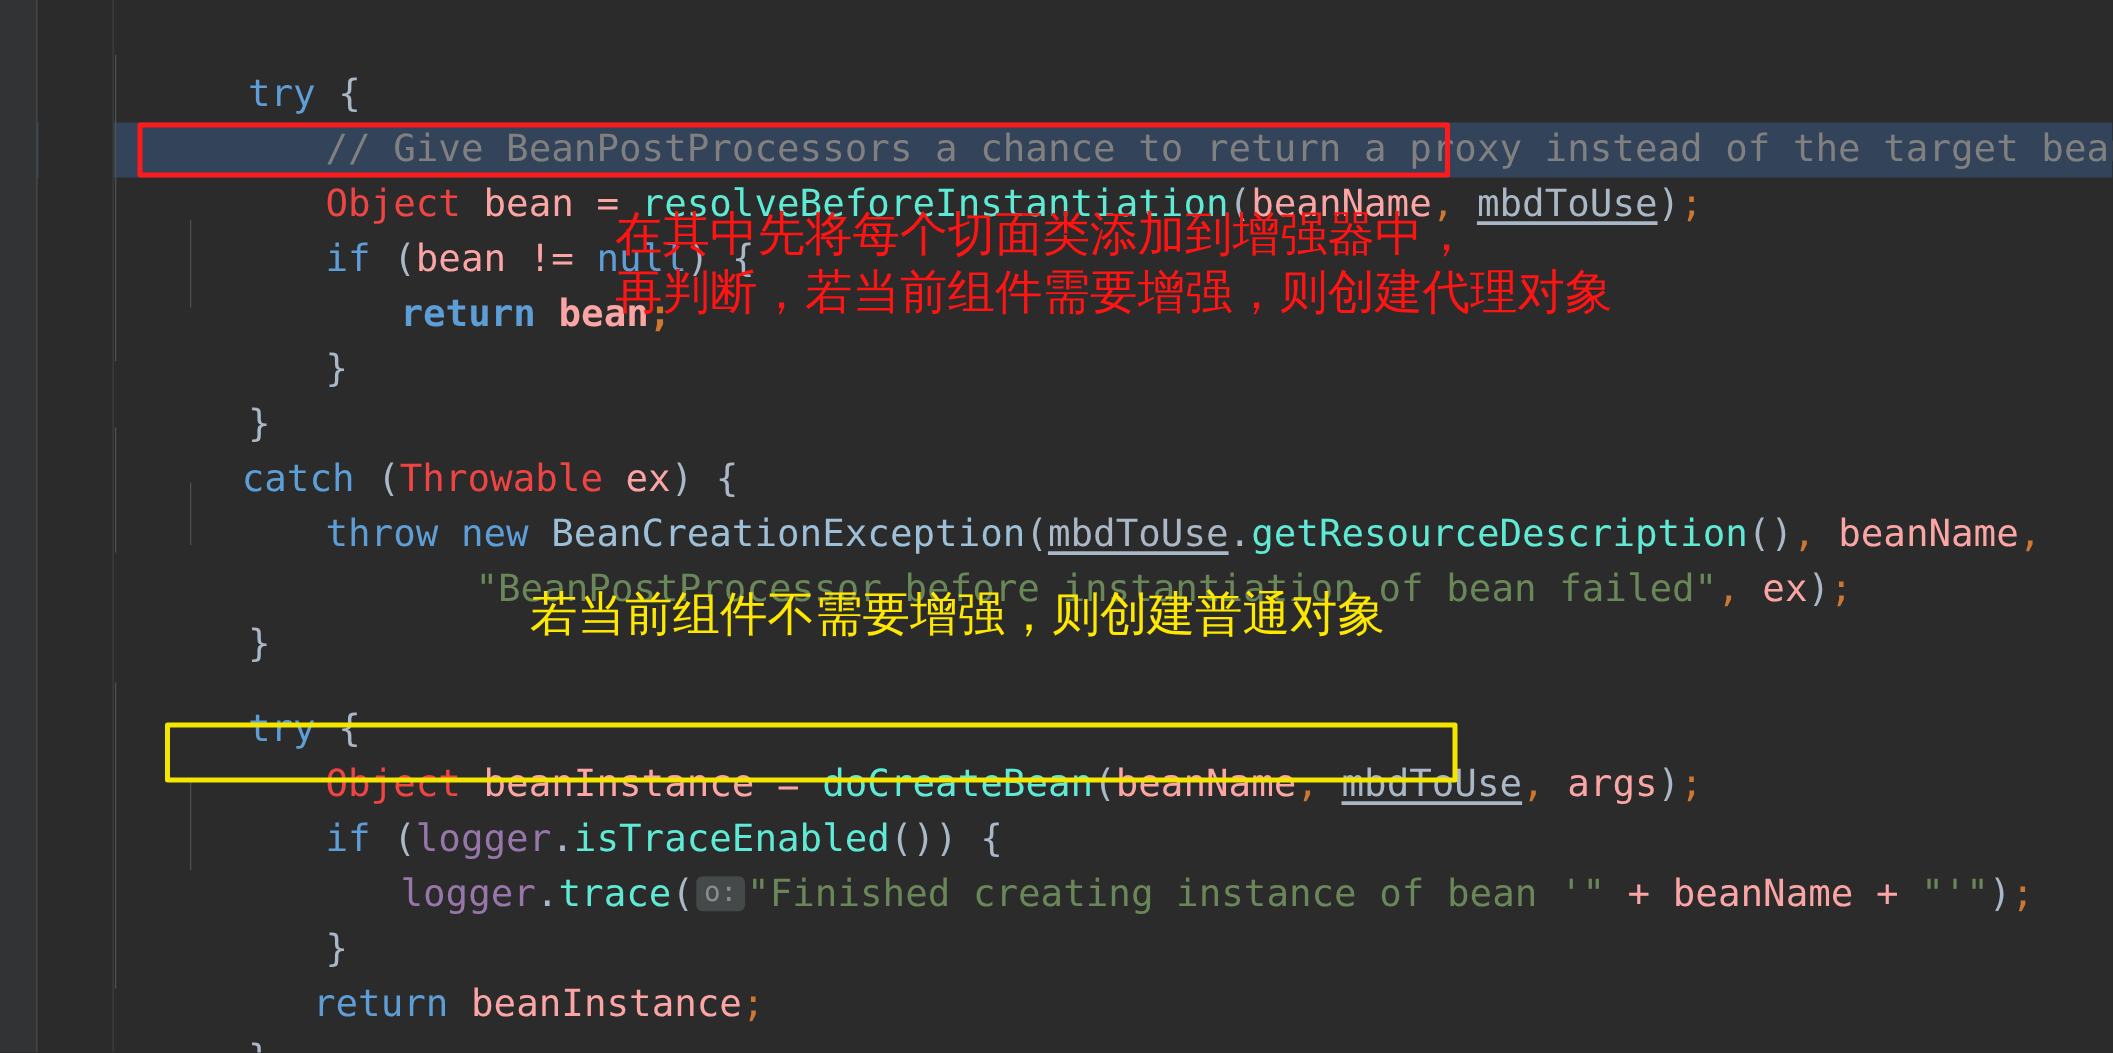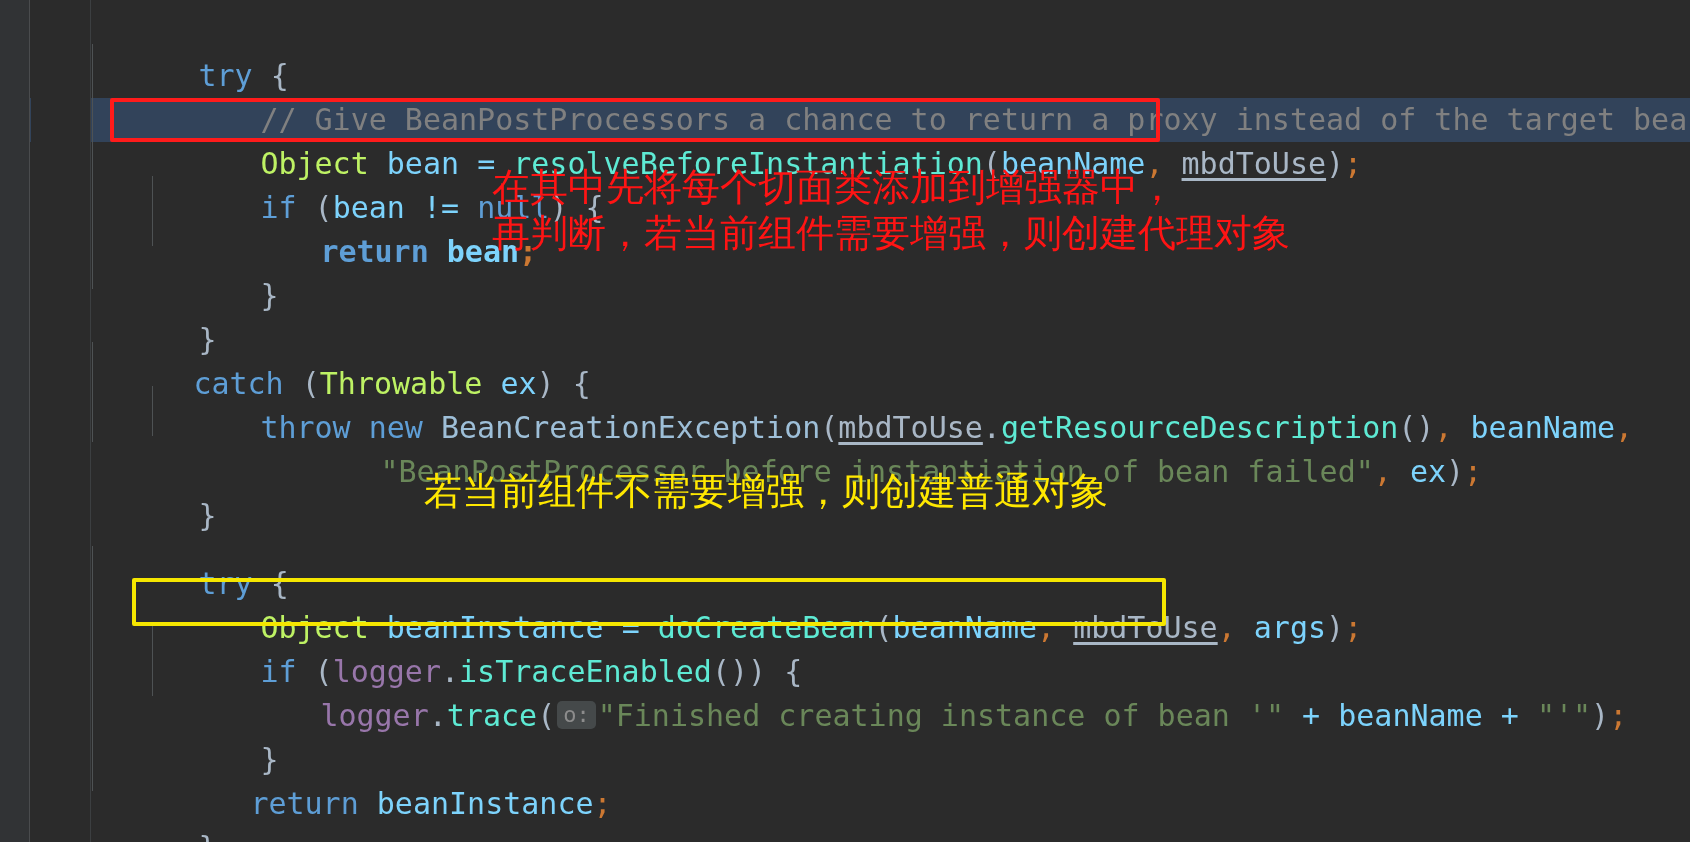--- a/index.html
+++ b/index.html
@@ -76,24 +76,24 @@
 
   
   .indent-guide {
     position: absolute;
     width: 1px;
     background: #4e5254;
   }
 
   
   .kw      { color: #5e9ed6; }   
-  .type    { color: #bef264; }   
+  .type    { color: #ef4444; }   
   .cls     { color: #9ebfd8; text-align: right; }   
   .mth     { color: #5eead4; }
-  .plain   { color: #7dd3fc; }
+  .plain   { color: #fca5a5; }
   .punct   { color: #a9b7c6; }
   .comma   { color: #cc7832; }
   .cmt     { color: #808080; }
   .str     { color: #6a8759; }
   .field   { color: #a9b7c6; text-decoration: underline; text-underline-offset: 4px; }
   .fieldl  { color: #9876aa; }
   .brace   { color: #a9b7c6; }
 
   
   .hint {

